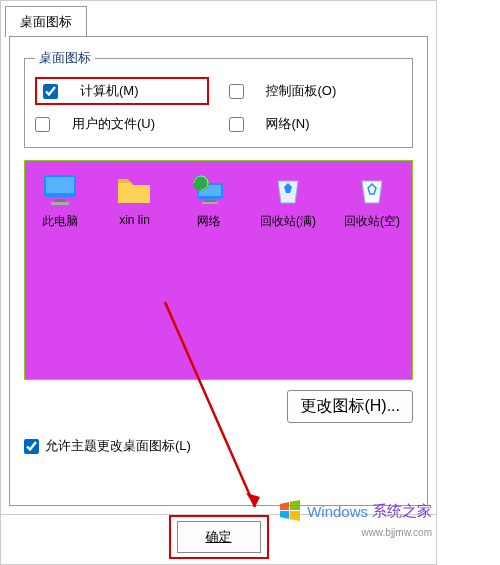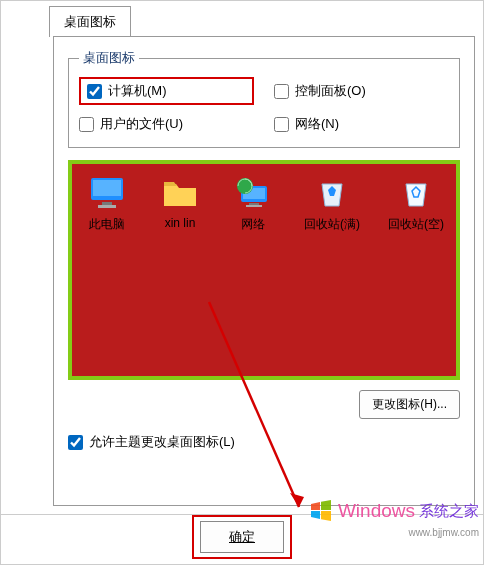--- a/index.html
+++ b/index.html
@@ -1,41 +1,41 @@
 <!DOCTYPE html>
 <html><head>
   <meta charset="utf-8">
   <style>
     * { box-sizing: border-box; margin: 0; padding: 0; font-family: "Microsoft YaHei", "Segoe UI", sans-serif; }
     body { width: 500px; height: 565px; background: #fff; position: relative; font-size: 13px; }
-    .outer { border: 1px solid #ccc; width: 484px; height: 565px; position: relative; overflow: hidden; padding-left: 44px; }
+    .outer { border: 1px solid #ccc; width: 437px; height: 565px; position: relative; overflow: hidden; }
     .tab-row { display: flex; margin: 4px 0 0 4px; }
     .tab { border: 1px solid #999; border-bottom: none; background: #fff; padding: 6px 14px; font-size: 13px; position: relative; top: 1px; }
     .panel { border: 1px solid #999; margin: 0 8px 8px 8px; padding: 12px 14px 14px 14px; height: 470px; position: relative; }
     fieldset.group { border: 1px solid #999; padding: 10px 10px 14px 10px; margin-bottom: 12px; }
     fieldset.group legend { color: #1a3a6b; padding: 0 4px; font-size: 13px; }
     .cb-grid { display: grid; grid-template-columns: 1fr 1fr; row-gap: 10px; column-gap: 20px; }
-    .cb-item { display: flex; align-items: center; gap: 6px; }
+    .cb-item { display: flex; align-items: center; gap: 22px; }
     .cb-item input[type=checkbox] { width: 15px; height: 15px; accent-color: #0067c0; }
     .highlight-red { border: 2px solid #d40000; padding: 3px 6px; display: inline-flex; }
     .cb-item label { font-size: 13px; }
-    .icon-area { border: 4px solid #84cc16; background: #b91c1c; height: 220px; padding: 12px; display: flex; gap: 28px; align-items: flex-start; }
+    .icon-area { border: 1px solid #84cc16; background: #d946ef; height: 220px; padding: 12px; display: flex; gap: 28px; align-items: flex-start; }
     .icon-cell { display: flex; flex-direction: column; align-items: center; width: 60px; gap: 6px; }
     .icon-cell span { font-size: 12px; text-align: center; white-space: nowrap; }
     .mini-icon { width: 36px; height: 34px; display: flex; align-items: center; justify-content: center; }
     .btn-row { display: flex; justify-content: flex-end; gap: 8px; margin-top: 10px; }
-    .btn { border: 1px solid #888; background: #fdfdfd; padding: 5px 12px; font-size: 12px; border-radius: 3px; }
+    .btn { border: 1px solid #888; background: #fdfdfd; padding: 5px 12px; font-size: 16px; border-radius: 3px; }
     .below-cb { margin-top: 14px; display: flex; align-items: center; gap: 6px; }
     .below-cb input { width: 15px; height: 15px; accent-color: #0067c0; }
     .footer { position: absolute; left: 0; bottom: 0; width: 100%; height: 50px; border-top: 1px solid #ccc; display: flex; align-items: flex-start; justify-content: center; gap: 10px; text-decoration: underline; }
     .ok-btn { border: 1px solid #888; background: #fdfdfd; padding: 6px 28px; font-size: 13px; }
     .ok-wrap { border: 2px solid #d40000; padding: 4px 6px; display: inline-flex; }
     .watermark { position: absolute; right: 4px; bottom: 40px; display: flex; align-items: center; gap: 4px; opacity: 0.92; }
     .watermark .win-logo { width: 26px; height: 26px; }
-    .watermark .wm-text-main { color: #ec4899; font-size: 19px; font-weight: 500; }
+    .watermark .wm-text-main { color: #3b82f6; font-size: 15px; font-weight: 500; }
     .watermark .wm-text-suffix { color: #6d28d9; font-size: 15px; }
     .watermark .wm-url { position: absolute; right: 0; bottom: -14px; font-size: 10px; color: #888; }
     svg.arrow { position: absolute; pointer-events: none; }
     
     .mini-icon svg { width: 36px; height: 34px; }
   </style>
 </head>
 <body>
 
 <div class="outer">

